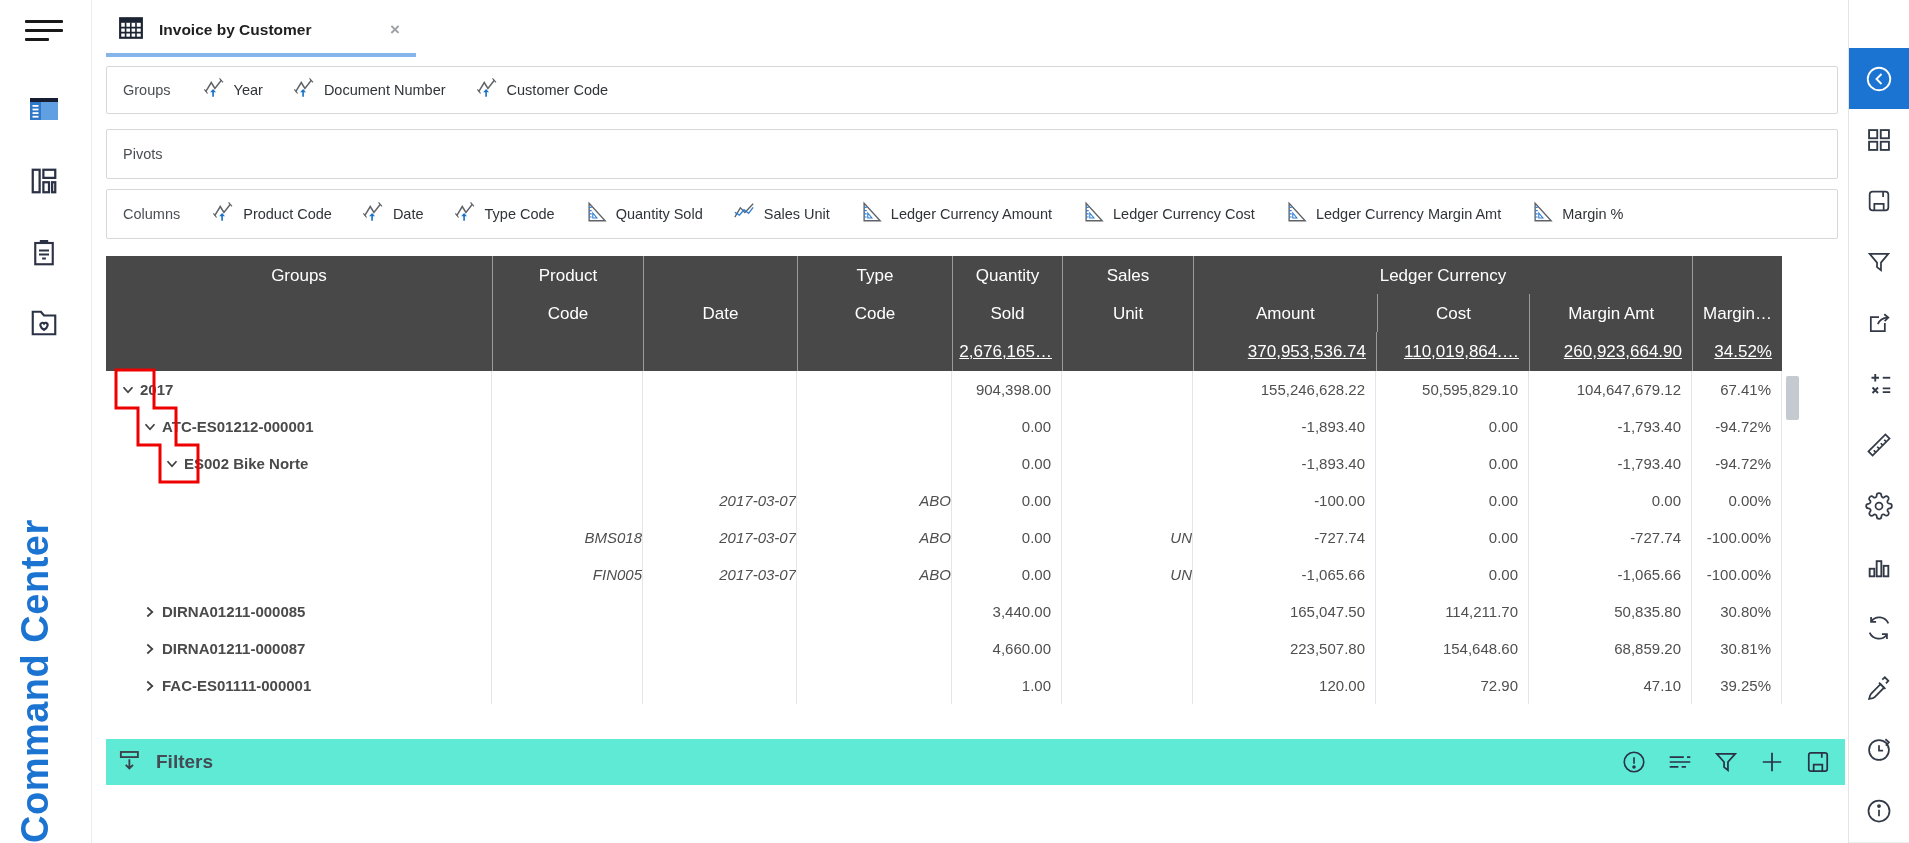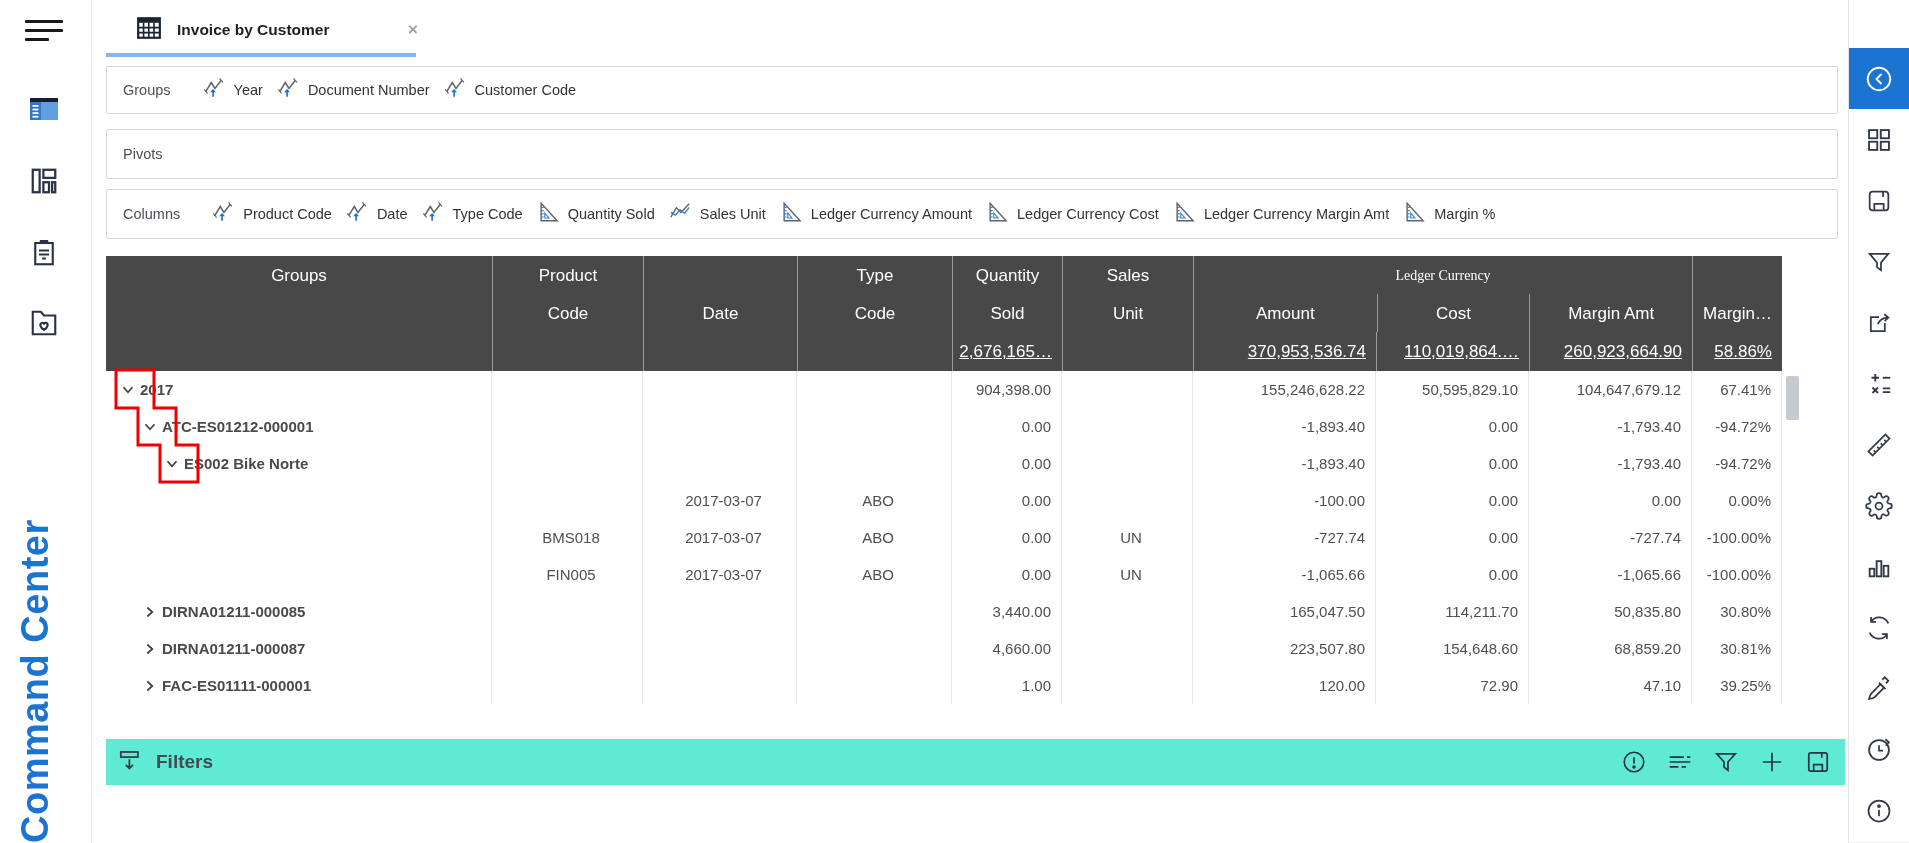--- a/index.html
+++ b/index.html
@@ -9,61 +9,61 @@
   
   .rail{position:absolute;left:0;top:0;width:91px;height:843px;border-right:1px solid #ededed;background:#fff;}
   .burger{position:absolute;left:25px;top:20px;width:38px;height:27px;cursor:pointer;}
   .burger i{display:block;height:3px;background:#191919;margin-bottom:6px;border-radius:1px;}
   .burger i:nth-child(3){width:24px;}
   .rail-ic{position:absolute;left:27px;width:34px;height:32px;display:flex;align-items:center;justify-content:center;cursor:pointer;}
   .vbrand{position:absolute;left:14px;top:392px;height:451px;writing-mode:vertical-rl;transform:rotate(180deg);
           font-size:38px;font-weight:bold;color:#1b74d1;white-space:nowrap;letter-spacing:0.5px;}
 
   
-  .tab{position:absolute;left:124px;top:6px;width:310px;height:47px;display:flex;align-items:center;
+  .tab{position:absolute;left:106px;top:6px;width:310px;height:47px;display:flex;align-items:center;
        padding-left:12px;box-sizing:border-box;background:#fff;cursor:pointer;}
   .tab-title{font-size:15.5px;font-weight:bold;color:#1f1f1f;margin-left:15px;}
   .tab-close{margin-left:auto;margin-right:16px;color:#9aa0a6;font-size:17px;font-weight:bold;cursor:pointer;}
   .tab-underline{position:absolute;left:106px;top:53px;width:310px;height:4px;background:#85b5ea;}
 
   
   .zone{position:absolute;left:106px;width:1732px;border:1px solid #d8d8d8;border-radius:2px;
         display:flex;align-items:center;padding-left:16px;box-sizing:border-box;background:#fff;}
   #zone-groups{top:66px;height:48px;}
   #zone-pivots{top:129px;height:50px;}
   #zone-columns{top:189px;height:50px;}
   .zlabel{font-size:14.5px;color:#4a4f55;margin-right:32px;}
-  .chips{display:flex;align-items:flex-start;gap:14px;}
+  .chips{display:flex;align-items:flex-start;gap:30px;}
   .chip{display:flex;align-items:center;gap:9px;cursor:grab;}
   .clabel{font-size:14.5px;color:#303338;}
 
   
   #grid{position:absolute;left:106px;top:256px;width:1694px;height:483px;}
   .thead{position:absolute;top:0;left:0;width:1676px;height:115px;background:#484848;color:#fff;}
   .h-top{display:flex;height:76px;}
   .th{box-sizing:border-box;display:flex;flex-direction:column;align-items:center;border-left:1px solid rgba(255,255,255,.45);cursor:pointer;}
   .th:first-child{border-left:none;}
   .th span{display:block;height:38px;line-height:40px;font-size:17px;}
   .c-groups{width:386px;}.c-product{width:151px;}.c-date{width:154px;}.c-type{width:155px;}
   .c-qty{width:110px;}.c-unit{width:131px;}.c-amount{width:183px;}.c-cost{width:153px;}
   .c-mamt{width:163px;}.c-mpct{width:90px;}.c-ledger{width:499px;}
-  .ledger-title{height:38px;line-height:40px;text-align:center;font-size:14px;border-left:1px solid rgba(255,255,255,.45);box-sizing:border-box;font-family:Liberation Serif, serif;}
+  .ledger-title{height:38px;line-height:40px;text-align:center;font-size:17px;border-left:1px solid rgba(255,255,255,.45);box-sizing:border-box;}
   .ledger-sub{display:flex;height:38px;border-left:1px solid rgba(255,255,255,.45);box-sizing:border-box;}
   .th2{line-height:40px;text-align:center;font-size:17px;box-sizing:border-box;cursor:pointer;}
   .th2.b{border-left:1px solid rgba(255,255,255,.45);}
   .h-tot{display:flex;height:39px;}
   .tt{box-sizing:border-box;height:39px;line-height:39px;font-size:17px;text-align:right;
       padding-right:10px;border-left:1px solid rgba(255,255,255,.45);overflow:hidden;white-space:nowrap;text-decoration:underline;}
   .tt.nb{border-left:none;}
 
   .tbody{position:absolute;left:0;top:115px;width:1676px;height:368px;overflow:hidden;background:#fff;}
   .trow{display:flex;height:37px;}
   .td{box-sizing:border-box;height:37px;line-height:37px;font-size:15px;color:#4f4f4f;
       border-right:1px solid #e2e5e9;overflow:hidden;white-space:nowrap;}
-  .tl{padding-left:8px;text-align:center;}
+  .tl{padding-left:8px;text-align:right;font-style:italic;}
   .tr{text-align:right;padding-right:10px;}
   .g{display:flex;align-items:center;gap:2px;}
   .gl{font-weight:bold;color:#4a4a4a;}
   .lvl1{padding-left:12px;}.lvl2{padding-left:34px;}.lvl3{padding-left:56px;}.lvl0{padding-left:12px;}
   .chev{display:inline-flex;width:20px;height:20px;align-items:center;justify-content:center;cursor:pointer;flex:0 0 20px;}
 
   .vthumb{position:absolute;left:1680px;top:120px;width:13px;height:44px;background:#c5cad1;border-radius:2px;cursor:grab;}
 
   
   .anno{position:absolute;left:0;top:0;width:1909px;height:843px;pointer-events:none;}
@@ -305,21 +305,21 @@
       <div class="h-tot">
         <div class="tt c-groups nb"></div>
         <div class="tt c-product"></div>
         <div class="tt c-date"></div>
         <div class="tt c-type"></div>
         <div class="tt c-qty">2,676,165…</div>
         <div class="tt c-unit"></div>
         <div class="tt c-amount">370,953,536.74</div>
         <div class="tt c-cost">110,019,864.…</div>
         <div class="tt c-mamt">260,923,664.90</div>
-        <div class="tt c-mpct">58.86%</div>
+        <div class="tt c-mpct">34.52%</div>
       </div>
     </div>
     <div class="tbody">
         <div class="trow">
           <div class="td c-groups g lvl1">
             <span class="chev">
               <svg width="18" height="18" viewBox="0 0 18 18" fill="none">
                 <path d="M4.5 6.3 L9 11.3 L13.5 6.3" stroke="#3f3f3f" stroke-width="1.7"></path>
               </svg>
             </span>

